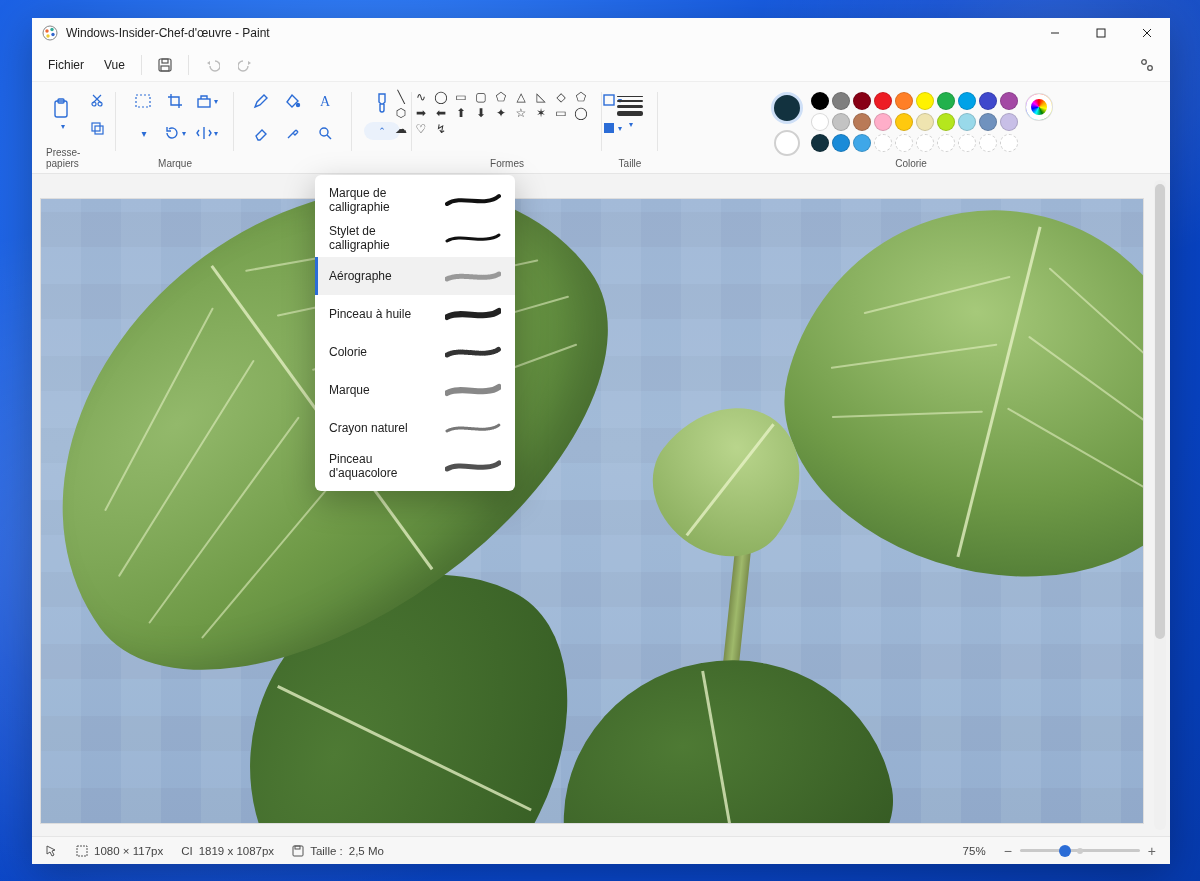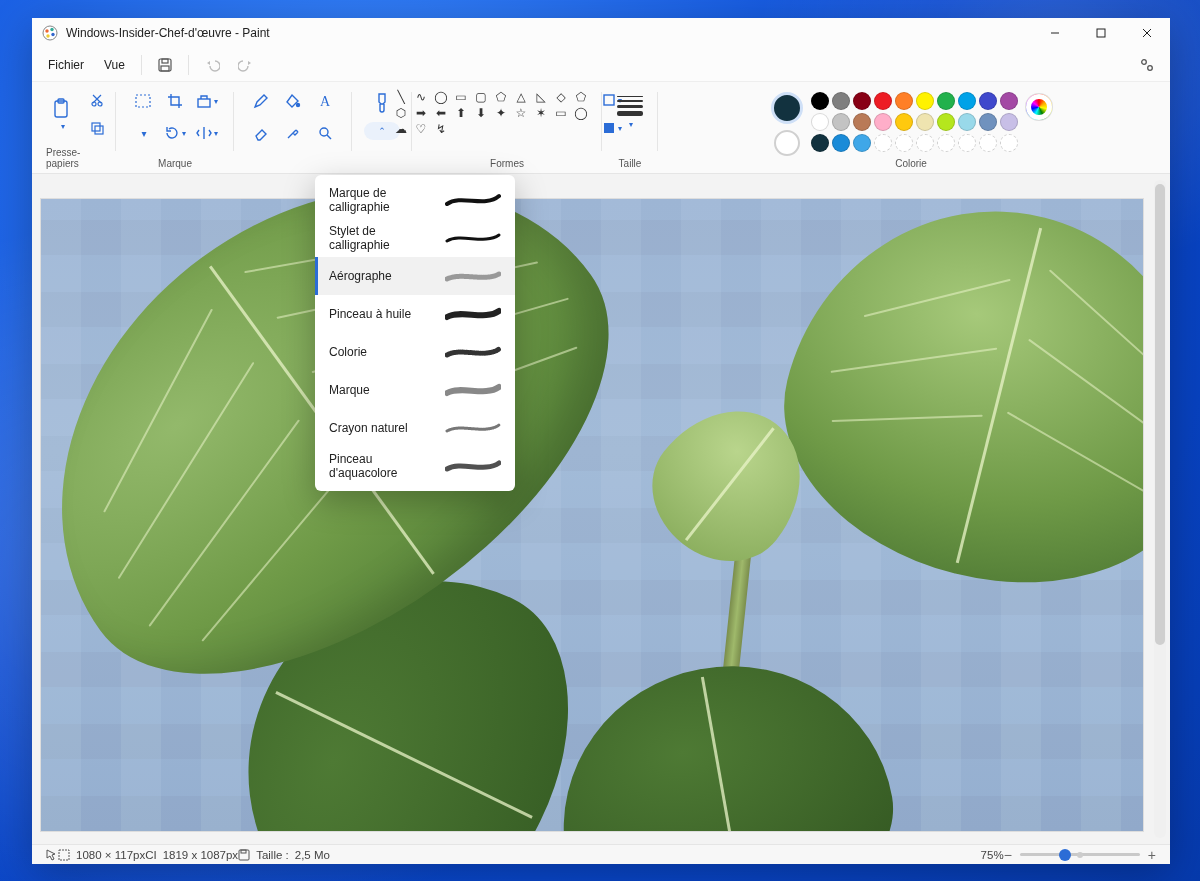--- a/index.html
+++ b/index.html
@@ -66,21 +66,21 @@
 
   
   .brush-menu { position:absolute; left:283px; top:157px; width:200px; background:#fff; border-radius:6px; box-shadow: 0 10px 32px rgba(0,0,0,0.25); padding:6px 0; z-index:50; }
   .bm-item { display:flex; align-items:center; gap:12px; height:38px; padding:0 14px; font-size:12px; color:#222; }
   .bm-item:hover, .bm-item.sel { background:#f1f1f1; }
   .bm-item.sel { box-shadow: inset 3px 0 0 #2b6cd6; }
   .bm-label { flex:1; }
   .bm-prev { width:56px; height:16px; display:flex; align-items:center; }
 
   
-  .status { height:20px; background:#f7f7f7; border-top:1px solid #e5e5e5; display:flex; align-items:center; padding:0 14px; font-size:11.5px; color:#444; }
+  .status { height:28px; background:#f7f7f7; border-top:1px solid #e5e5e5; display:flex; align-items:center; gap:18px; padding:0 14px; font-size:11.5px; color:#444; }
   .status .block { display:flex; align-items:center; gap:6px; }
   .status .spacer { flex:1; }
   .zoom-slider { display:flex; align-items:center; gap:8px; }
   .zs-track { width:120px; height:3px; background:#c9c9c9; position:relative; border-radius:2px; }
   .zs-knob { position:absolute; top:50%; transform:translate(-50%,-50%); width:12px; height:12px; border-radius:50%; background:#2b6cd6; }
   .zs-knob.grey { background:#ccc; }
 
   
   .sky { position:absolute; inset:0; background:
     linear-gradient(180deg, #9db5d4 0%, #a2bbd8 40%, #95afd0 100%); }

